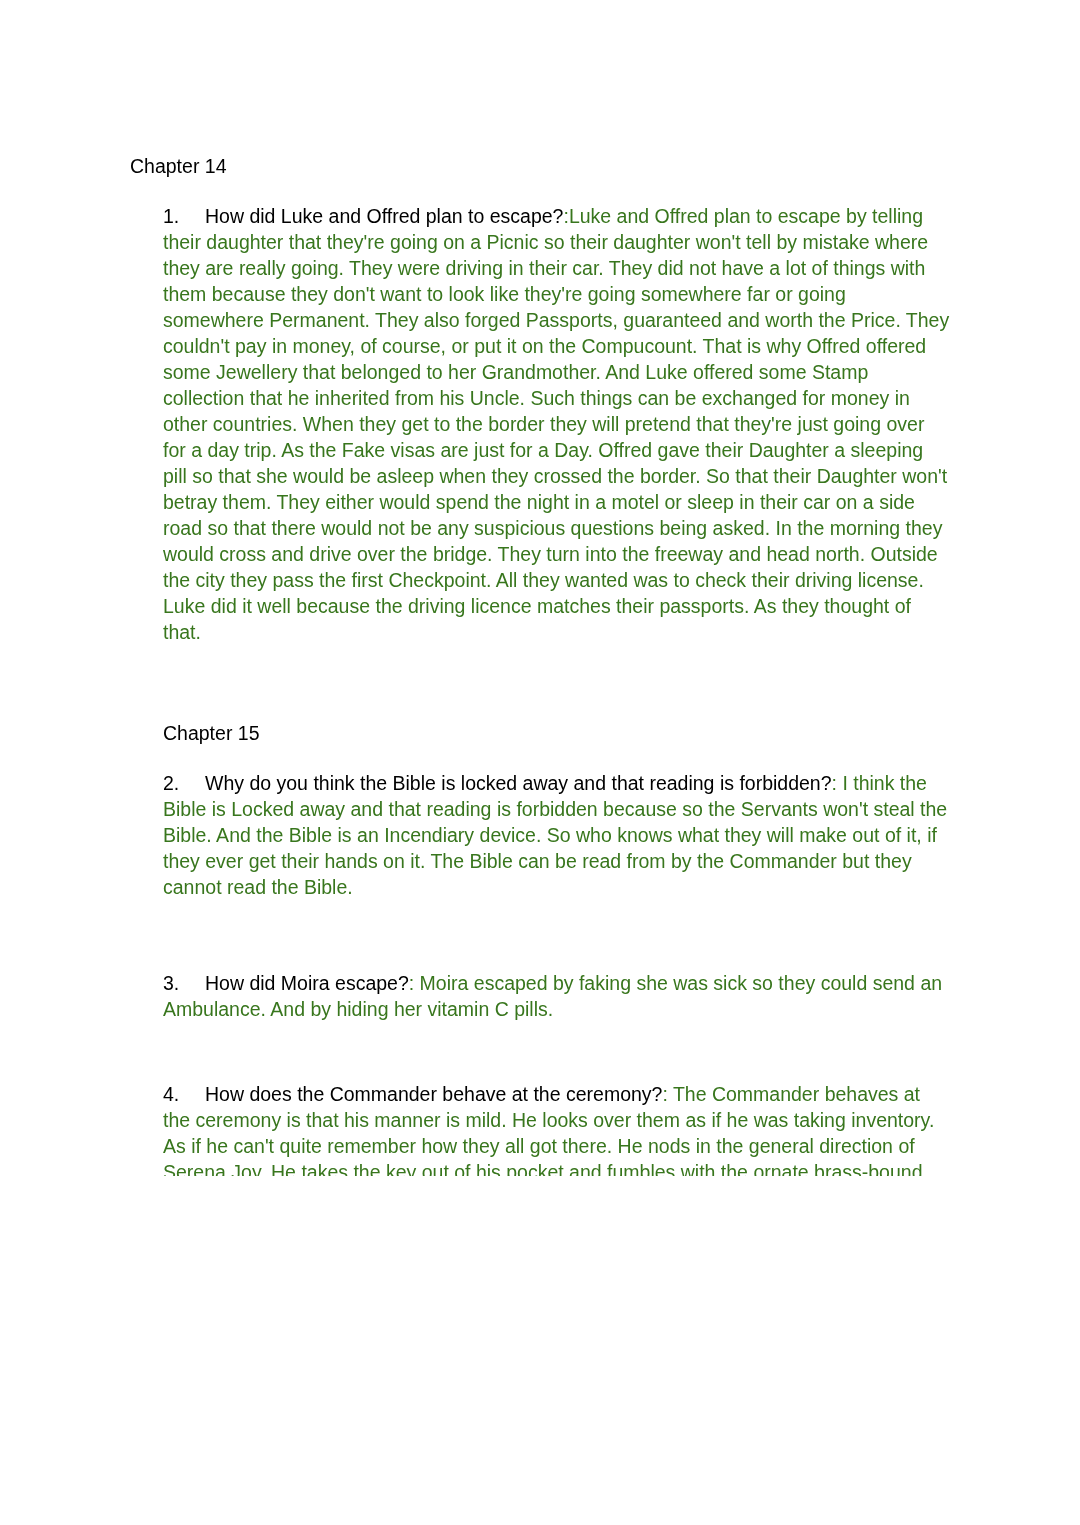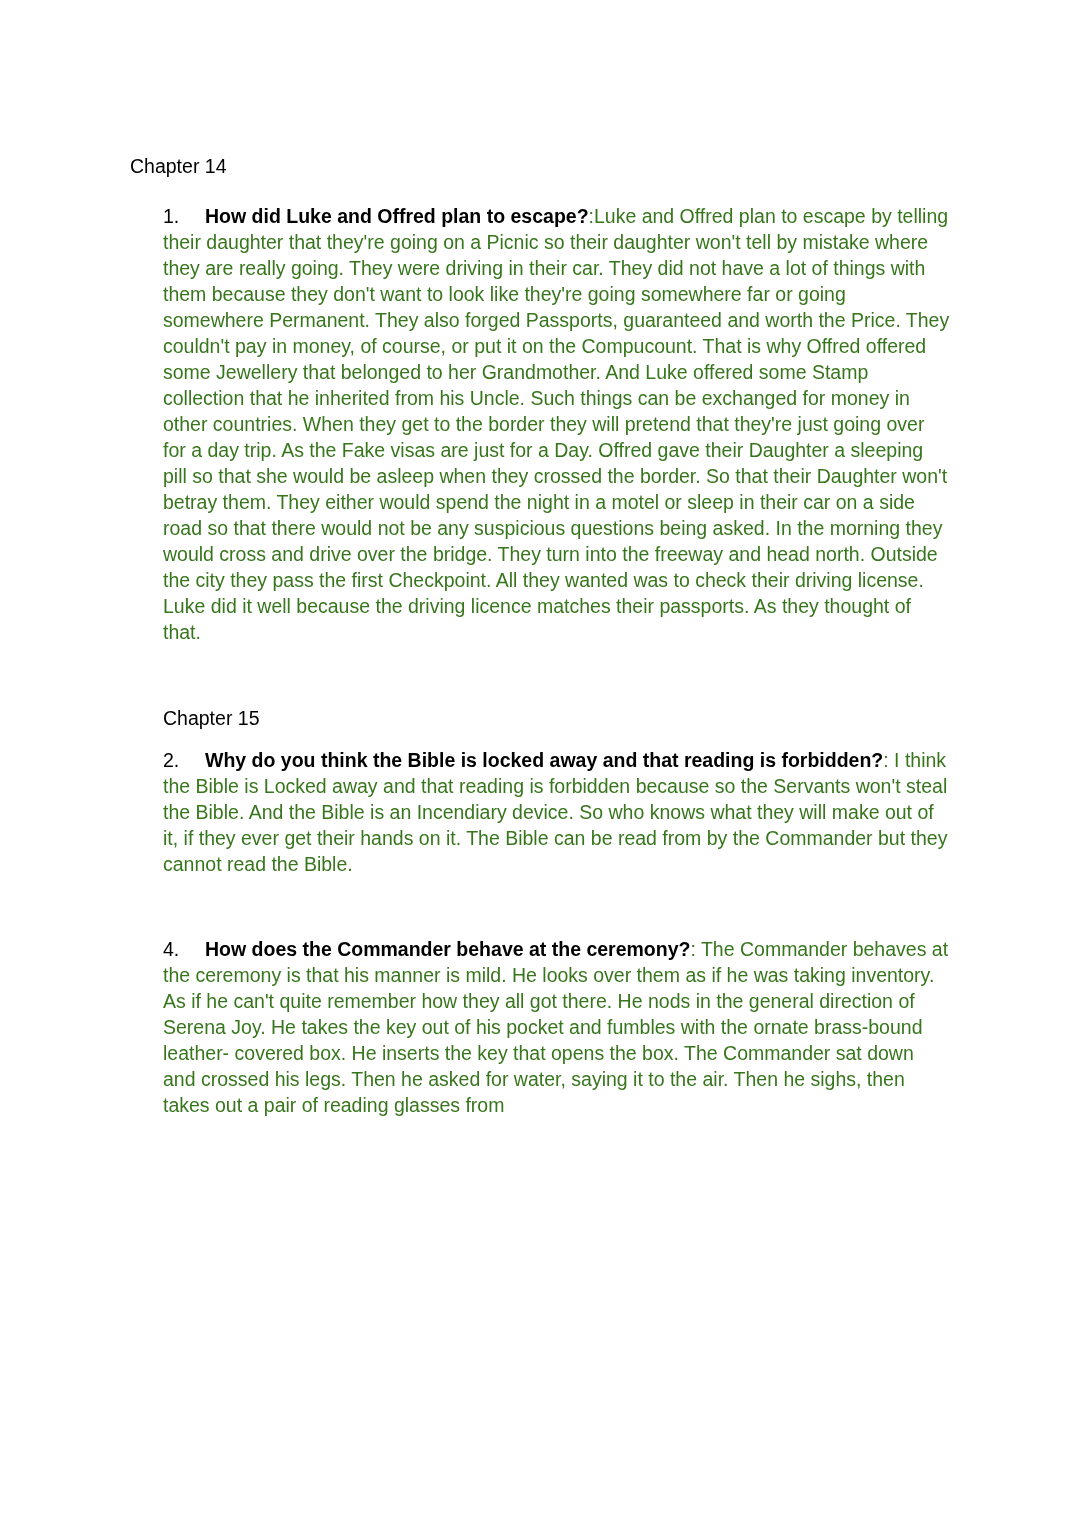--- a/index.html
+++ b/index.html
@@ -18,39 +18,39 @@
   .content {
     padding: 153px 130px 0 130px;
   }
   .section-heading {
     font-weight: 400;
     font-size: 19.5px;
     line-height: 26px;
     color: var(--q-color, #000000);
   }
   .heading-ch15 {
-    margin-top: 60px;
+    margin-top: 75px;
     margin-left: 33px;
   }
   .qa {
     margin-left: 33px;
     text-align: left;
   }
   .qa-1 { margin-top: 24px; }
-  .qa-2 { margin-top: 16px; }
+  .qa-2 { margin-top: 24px; }
   .qa-3 { margin-top: 70px; }
   .qa-4 { margin-top: 59px; }
   .num {
     display: inline-block;
     width: 42px;
     color: var(--q-color, #000000);
   }
   .q {
     color: var(--q-color, #000000);
-    font-weight: 700;
+    font-weight: 400;
   }
   .a {
     color: var(--a-color, #38761d);
     font-weight: 400;
   }
 </style>
 </head>
 <body>
 
 <div class="page">
@@ -60,18 +60,19 @@
       <div class="section-heading heading-ch14">Chapter 14</div>
 
       <p class="qa qa-1"><span class="num">1.</span><span class="q">How did Luke and Offred plan to escape?</span><span class="a">:Luke and Offred plan to escape by telling their daughter that they're going on a Picnic so their daughter won't tell by mistake where they are really going. They were driving in their car. They did not have a lot of things with them because they don't want to look like they're going somewhere far or going somewhere Permanent. They also forged Passports, guaranteed and worth the Price. They couldn't pay in money, of course, or put it on the Compucount. That is why Offred offered some Jewellery that belonged to her Grandmother. And Luke offered some Stamp collection that he inherited from his Uncle. Such things can be exchanged for money in other countries. When they get to the border they will pretend that they're just going over for a day trip. As the Fake visas are just for a Day. Offred gave their Daughter a sleeping pill so that she would be asleep when they crossed the border. So that their Daughter won't betray them. They either would spend the night in a motel or sleep in their car on a side road so that there would not be any suspicious questions being asked. In the morning they would cross and drive over the bridge. They turn into the freeway and head north. Outside the city they pass the first Checkpoint. All they wanted was to check their driving license. Luke did it well because the driving licence matches their passports. As they thought of that.</span></p>
     </div>
 
     <div class="section">
       <div class="section-heading heading-ch15">Chapter 15</div>
 
       <p class="qa qa-2"><span class="num">2.</span><span class="q">Why do you think the Bible is locked away and that reading is forbidden?</span><span class="a">: I think the Bible is Locked away and that reading is forbidden because so the Servants won't steal the Bible. And the Bible is an Incendiary device. So who knows what they will make out of it, if they ever get their hands on it. The Bible can be read from by the Commander but they cannot read the Bible.</span></p>
 
+      <p class="qa qa-3"><span class="num">3.</span><span class="q">How did Moira escape?</span><span class="a">: Moira escaped by faking she was sick so they could send an Ambulance. And by hiding her vitamin C pills.</span></p>
 
       <p class="qa qa-4"><span class="num">4.</span><span class="q">How does the Commander behave at the ceremony?</span><span class="a">: The Commander behaves at the ceremony is that his manner is mild. He looks over them as if he was taking inventory. As if he can't quite remember how they all got there. He nods in the general direction of Serena Joy. He takes the key out of his pocket and fumbles with the ornate brass-bound leather- covered box. He inserts the key that opens the box. The Commander sat down and crossed his legs. Then he asked for water, saying it to the air. Then he sighs, then takes out a pair of reading glasses from</span></p>
     </div>
 
   </div>
 </div>
 
 </body></html>

